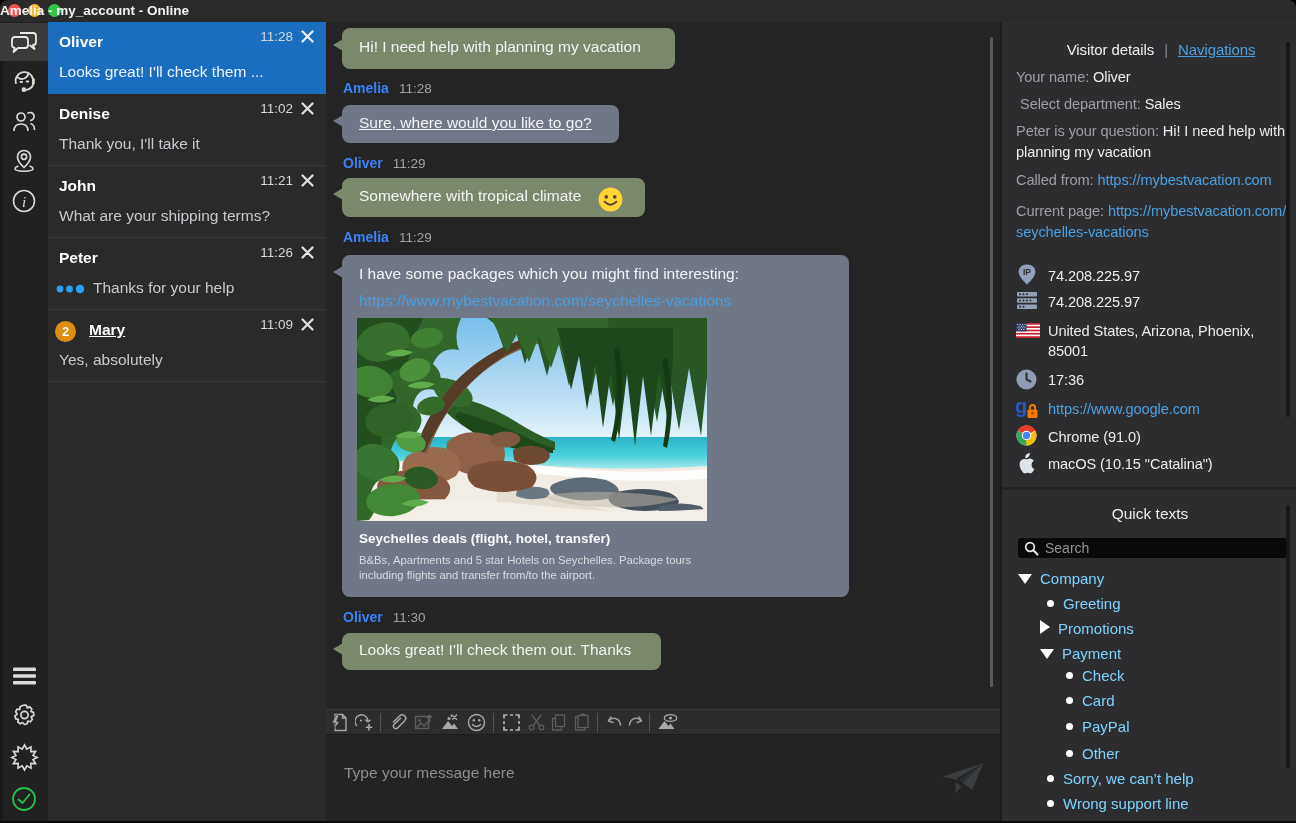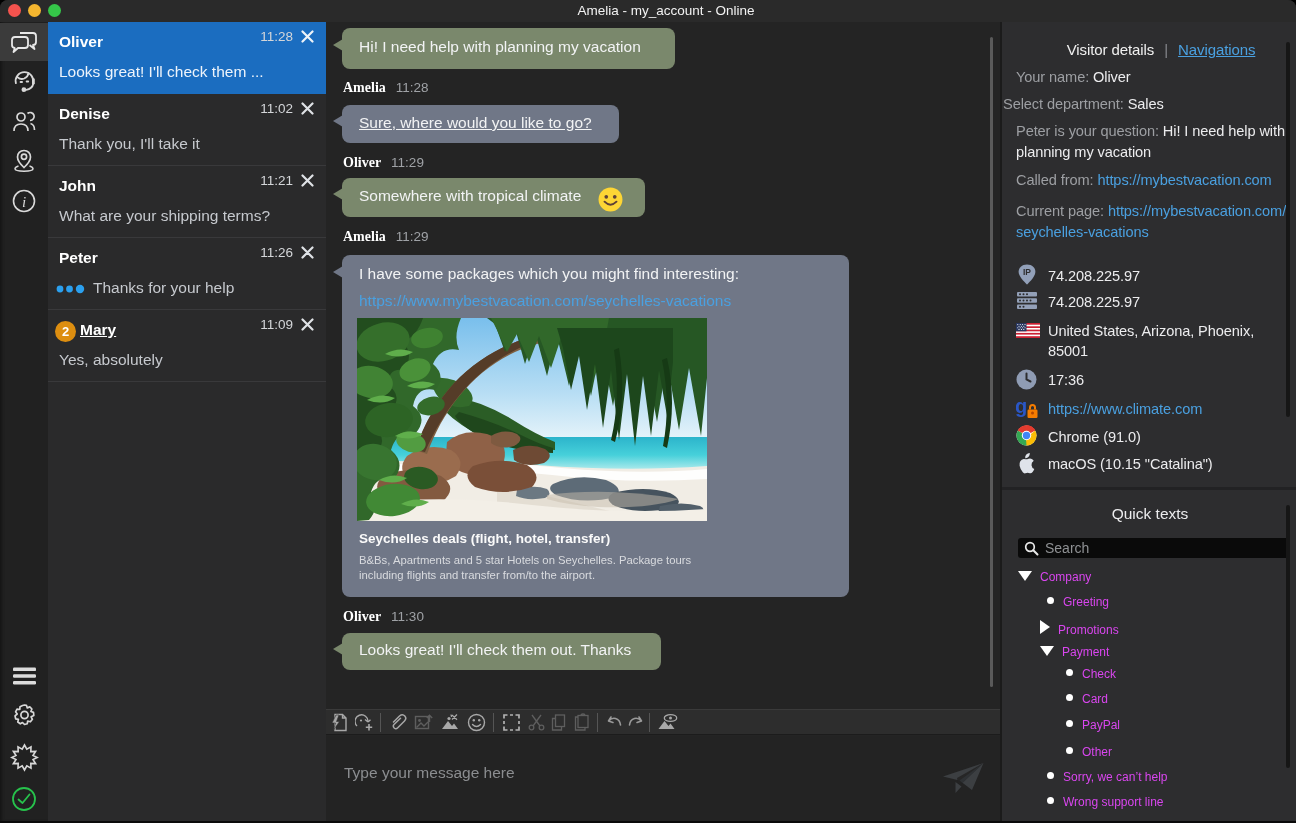--- a/index.html
+++ b/index.html
@@ -4,41 +4,41 @@
 <style>
 * { margin:0; padding:0; box-sizing:border-box; }
 html,body { width:1296px; height:823px; background:#000; overflow:hidden; }
 body { font-family:"Liberation Sans", sans-serif; position:relative; }
 .win { position:absolute; inset:0; border-radius:8px 8px 0 0; overflow:hidden; background:#242424; }
 .abs { position:absolute; }
 
 
 .titlebar { position:absolute; left:0; top:0; width:1296px; height:22px; background:#2a2a2a; }
 .tl { position:absolute; top:4px; width:13px; height:13px; border-radius:50%; }
-.title { position:absolute; top:0; left:0; width:100%; height:22px; line-height:22px; text-align:center; color:#f2f2f2; font-size:13.5px; font-weight:400;padding-left:36px; }
+.title { position:absolute; top:0; left:0; width:100%; height:22px; line-height:22px; color:#f2f2f2; font-size:13.5px; font-weight:700; }
 
 
 .sidebar { position:absolute; left:0; top:22px; width:48px; height:799px; background:#212121; box-shadow:inset 3px 0 3px -1px #161616; }
 .sideicon { position:absolute; left:0; width:48px; height:38px; display:flex; align-items:center; justify-content:center; }
 .active-tile { background:#3b3b3b; }
 
 
 .chatlist { position:absolute; left:48px; top:22px; width:278px; height:799px; background:#2a2a2b; }
 .citem { position:absolute; left:0; width:278px; height:72px; border-bottom:1px solid #39393b; }
 .citem .nm { position:absolute; left:11px; top:11px; font-size:15.5px; font-weight:700; color:#fff; }
 .citem .pv { position:absolute; left:11px; top:41px; font-size:15.5px; color:#c6c9ce; white-space:nowrap; }
 .citem .tm { position:absolute; right:33px; top:7px; font-size:13.5px; color:#d4d6d9; }
 .citem.sel { background:#1b6dc0; border-bottom:1px solid #1b6dc0; }
 .citem.sel .pv { color:#eef4fb; }
 .cx { position:absolute; right:12px; top:8px; width:13px; height:13px; }
 
 
 .chatarea { position:absolute; left:326px; top:22px; width:674px; height:799px; background:#242424; }
 .sender { position:absolute; font-size:13.5px; color:#9fa2a6; }
-.sender b { color:#ffffff; font-weight:700; margin-right:10px; font-size:14px;font-family:Liberation Serif, serif; }
+.sender b { color:#3b82f6; font-weight:700; margin-right:10px; font-size:14px; }
 .bub { position:absolute; border-radius:8px; color:#f2f3f4; font-size:15.5px; }
 .bub.green { background:#7a886c; }
 .bub.gray { background:#707787;text-decoration:underline; }
 .tail { position:absolute; width:0; height:0; border-style:solid; }
 
 
 .toolbar { position:absolute; left:326px; top:709px; width:674px; height:26px; background:#2d2d2d; border-top:1px solid #3a3a3a; border-bottom:1px solid #1c1c1c; }
 .tbi { position:absolute; top:3px; }
 .tsep { position:absolute; top:3px; width:1px; height:19px; background:#555; }
 .inputarea { position:absolute; left:326px; top:736px; width:674px; height:85px; background:#232323; }
@@ -49,21 +49,21 @@
 .rp { position:absolute; font-size:14.6px; letter-spacing:-0.1px; line-height:21px; white-space:nowrap; }
 .lbl { color:#9d9fa3; }
 .val { color:#ececee; }
 a.lnk { color:#4aa0e0; text-decoration:none; }
 .irow { position:absolute; left:46px; font-size:14.6px; letter-spacing:-0.1px; color:#ececee; line-height:20px; }
 .iico { position:absolute; left:14px; }
 
 
 .qt-title { position:absolute; left:0; width:296px; text-align:center; font-size:15.5px; color:#ececee; }
 .search { position:absolute; left:16px; top:516px; width:272px; height:20px; background:#0a0a0a; border-radius:3px; }
-.tree { position:absolute; font-size:12px; color:#d946ef; }
+.tree { position:absolute; font-size:15px; color:#7dd3fc; }
 .tri-d { display:inline-block; width:0; height:0; border-left:7px solid transparent; border-right:7px solid transparent; border-top:10px solid #fff; margin-right:8px; }
 .tri-r { display:inline-block; width:0; height:0; border-top:7px solid transparent; border-bottom:7px solid transparent; border-left:10px solid #fff; margin-right:8px; }
 .blt { display:inline-block; width:7px; height:7px; border-radius:50%; background:#fff; margin-right:9px; vertical-align:2px; }
 .sb { position:absolute; border-radius:3px; }
 </style>
 </head>
 <body>
 <div class="win">
 
 <div class="titlebar">
@@ -171,21 +171,21 @@
           <circle cx="13.5" cy="5" r="3.4" fill="#2ba0ef"></circle>
           <circle cx="24" cy="5" r="4.2" fill="#2ba0ef"></circle>
     </svg>
     <div class="tm">11:26</div>
     <svg class="cx" viewBox="0 0 13 13">
           <path d="M1.5 1.5 L11.5 11.5 M11.5 1.5 L1.5 11.5" stroke="#dfe2e6" stroke-width="2.2" stroke-linecap="round"></path>
         </svg>
   </div>
   <div class="citem" style="top:288px;">
     <div style="position:absolute;left:7px;top:11px;width:21px;height:21px;border-radius:50%;background:#dd8e10;color:#fff;font-size:13px;font-weight:700;text-align:center;line-height:21px;">2</div>
-    <div class="nm" style="left:32px;text-decoration:underline;">Mary</div>
+    <div class="nm" style="left:41px;text-decoration:underline;">Mary</div>
     <div class="pv">Yes, absolutely</div>
     <div class="tm">11:09</div>
     <svg class="cx" viewBox="0 0 13 13">
           <path d="M1.5 1.5 L11.5 11.5 M11.5 1.5 L1.5 11.5" stroke="#dfe2e6" stroke-width="2.2" stroke-linecap="round"></path>
         </svg>
   </div>
 </div>
 
 <div class="chatarea" id="chatarea">
   <div class="bub green" style="left:16px; top:6px; width:333px; height:41px; padding:10px 0 0 17px;">Hi! I need help with planning my vacation
@@ -366,21 +366,21 @@
   </svg>
 </div>
 
 <div class="rpanel" id="rpanel">
   <div style="position:absolute; left:0; top:19px; width:294px; text-align:center; font-size:15px; letter-spacing:-0.1px;padding-left:24px;">
     <span style="color:#f0f0f0;">Visitor details</span>
     <span style="color:#85878b; padding:0 6px;">|</span>
     <a class="lnk" href="#" style="text-decoration:underline;">Navigations</a>
   </div>
   <div class="rp" style="left:14px; top:45px;"><span class="lbl">Your name: </span><span class="val">Oliver</span></div>
-  <div class="rp" style="left:1px; top:72px;text-align:center;"><span class="lbl">Select department: </span><span class="val">Sales</span></div>
+  <div class="rp" style="left:18px; top:72px;text-align:center;"><span class="lbl">Select department: </span><span class="val">Sales</span></div>
   <div class="rp" style="left:14px; top:99px;"><span class="lbl">Peter is your question: </span><span class="val">Hi! I need help with</span></div>
   <div class="rp" style="left:14px; top:120px;"><span class="val">planning my vacation</span></div>
   <div class="rp" style="left:14px; top:179px;"><span class="lbl">Current page: </span><a class="lnk" href="#">https://mybestvacation.com/</a></div>
   <div class="rp" style="left:14px; top:148px;"><span class="lbl">Called from: </span><a class="lnk" href="#">https://mybestvacation.com</a></div>
   <div class="rp" style="left:14px; top:200px;"><a class="lnk" href="#">seychelles-vacations</a></div>
 
   <svg class="iico" style="top:242px;" width="22" height="22" viewBox="0 0 22 22">
     <path d="M11 0.5 C5.8 0.5 2.6 3.8 2.6 8 C2.6 13 11 20.5 11 20.5 C11 20.5 19.4 13 19.4 8 C19.4 3.8 16.2 0.5 11 0.5 Z" fill="#92a0b9"></path>
     <text x="11" y="11" font-size="8.5" font-weight="bold" fill="#2d2d2f" text-anchor="middle" font-family="Liberation Sans,sans-serif">IP</text>
   </svg>
@@ -440,21 +440,21 @@
     <path d="M10.5 4.5 V10.5 L14.5 12.5" fill="none" stroke="#2d2d2f" stroke-width="2" stroke-linecap="round"></path>
   </svg>
   <div class="irow" style="top:348px;">17:36</div>
 
   <svg class="iico" style="top:375px;" width="23" height="23" viewBox="0 0 23 23">
     <text x="-1" y="15.5" font-size="20" font-weight="bold" fill="#2a56c6" font-family="Liberation Sans,sans-serif">g</text>
     <rect x="11.5" y="12.5" width="10" height="8.5" rx="1.2" fill="#f57c00"></rect>
     <path d="M14 12.5 V10.5 Q14 8 16.5 8 Q19 8 19 10.5 V12.5" fill="none" stroke="#f57c00" stroke-width="2"></path>
     <circle cx="16.5" cy="16" r="1.5" fill="#b34700"></circle>
   </svg>
-  <div class="irow" style="top:377px;"><a class="lnk" href="#">https://www.climate.com</a></div>
+  <div class="irow" style="top:377px;"><a class="lnk" href="#">https://www.google.com</a></div>
 
   <svg class="iico" style="top:403px;" width="21" height="21" viewBox="0 0 21 21">
     <circle cx="10.5" cy="10.5" r="10" fill="#fff"></circle>
     <path d="M10.5 10.5 m0 -10 a10 10 0 0 1 8.66 5 l-8.66 5 z" fill="#e33b2e"></path>
     <path d="M10.5 0.5 a10 10 0 0 1 8.66 5 L13.5 5.5 Z" fill="#e33b2e"></path>
     <path d="M10.5 0.5 A10 10 0 0 1 19.16 5.5 H10.5 Z" fill="#e33b2e"></path>
     <path d="M1.84 5.5 A10 10 0 0 0 10.5 20.5 L14.83 13 Z" fill="#34a853"></path>
     <path d="M19.16 5.5 A10 10 0 0 1 10.5 20.5 L10 13 Z" fill="#fbbc05"></path>
     <path d="M10.5 0.5 A10 10 0 0 1 19.16 5.5 H10.5 Z" fill="#e33b2e"></path>
     <path d="M1.84 5.5 A10 10 0 0 1 10.5 0.5 V5.5 Z" fill="#e33b2e"></path>

